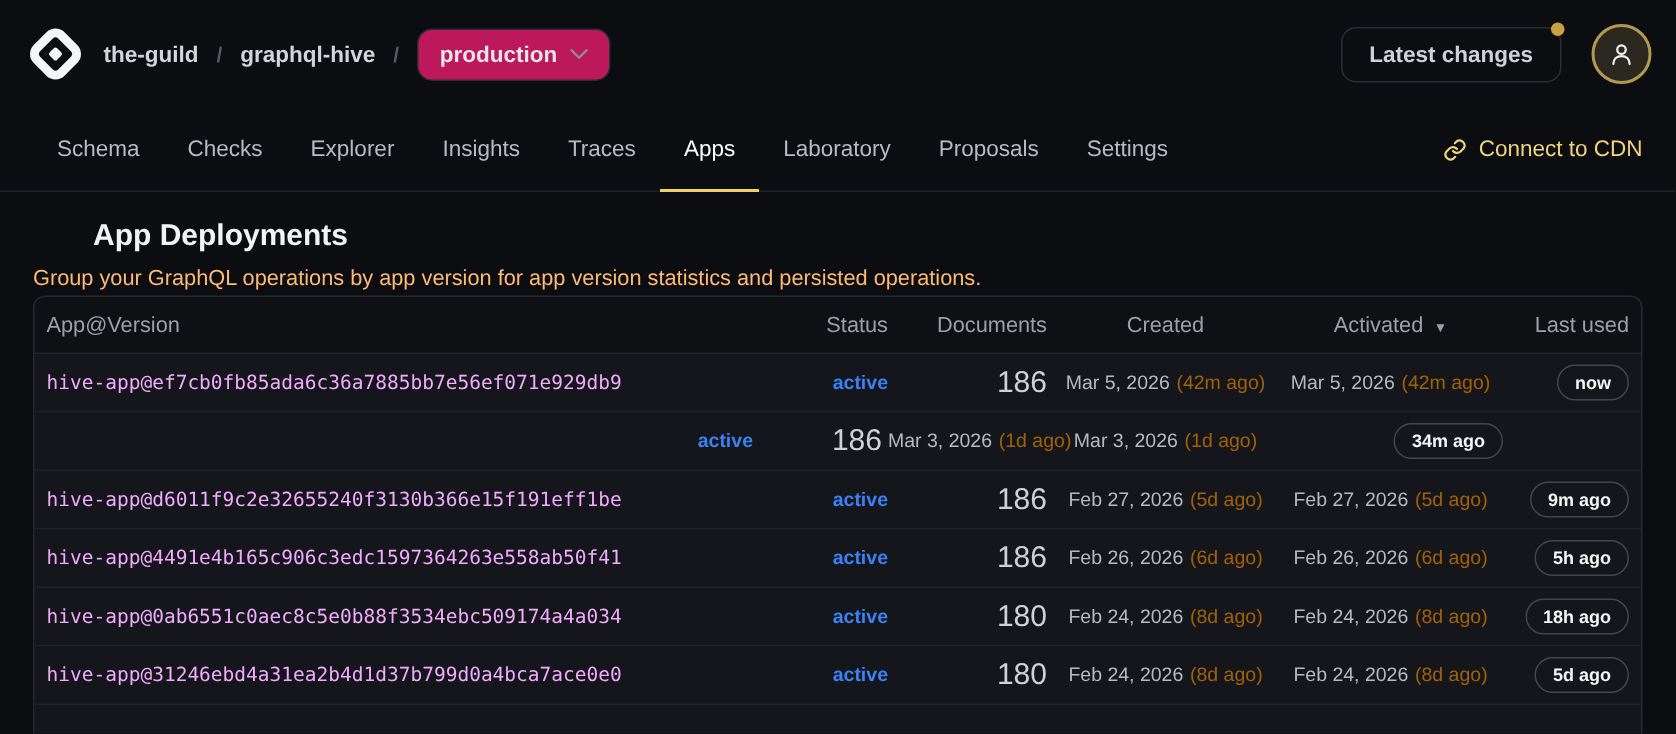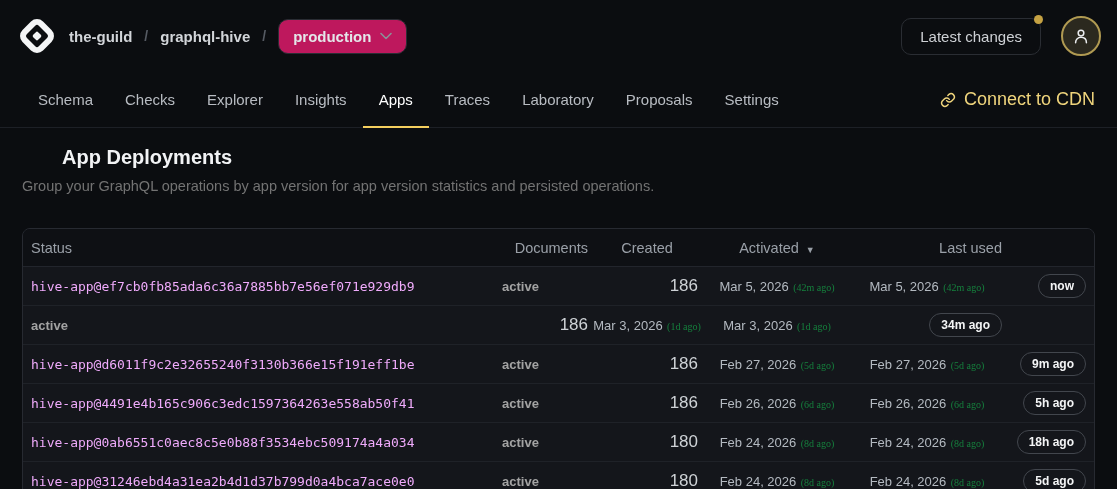--- a/index.html
+++ b/index.html
@@ -22,21 +22,21 @@
     display: flex; align-items: center; gap: 9px;
     background: #be185d; border: 1px solid #2a2d34; border-radius: 10px;
     padding: 8px 14px; color: #e4e6e9; font-size: 15px; cursor: pointer;
   }
   .chev { color: #8b9097; }
   .topbar-right { margin-left: auto; display: flex; align-items: center; gap: 20px; }
   .latest-btn {
     position: relative;
     background: transparent; border: 1px solid #2a2d33; border-radius: 10px;
     color: #ced1d5; font-size: 15px; font-family: inherit;
-    padding: 9px 18px; cursor: pointer;
+    padding: 9px 18px; cursor: pointer; font-weight: bold;
   }
   .latest-dot {
     position: absolute; top: -4px; right: -3px;
     width: 9px; height: 9px; border-radius: 50%;
     background: #c5a243;
   }
   .avatar {
     width: 40px; height: 40px; border-radius: 50%;
     border: 2px solid #b09a52; background: #2b291f;
     display: flex; align-items: center; justify-content: center;
@@ -49,51 +49,51 @@
   }
   .tab {
     display: flex; align-items: center; padding: 0 16px;
     font-size: 15px; color: #b8bcc2; cursor: pointer;
     border-bottom: 2px solid transparent; margin-bottom: -1px;
   }
   .tab.active { color: #ffffff; border-bottom-color: #f4ce5e; }
   .nav-right { margin-left: auto; display: flex; align-items: center; }
   .cdn-link {
     display: flex; align-items: center; gap: 8px;
-    color: #efd47c; font-size: 18px; cursor: pointer; text-decoration: none;
+    color: #efd47c; font-size: 15px; cursor: pointer; text-decoration: none;
   }
   
   .main { padding: 16px 22px 0; }
   .page-title { font-size: 20px; font-weight: 700; color: #f2f3f5; line-height: 26px; margin-bottom: 6px; margin-left: 40px; }
-  .page-desc { font-size: 14.5px; color: #737373; line-height: 20px; margin-bottom: 32px; }
+  .page-desc { font-size: 14.5px; color: #fdba74; line-height: 20px; margin-bottom: 1px; }
   
   .table {
     border: 1px solid #272a31; border-radius: 8px;
     background: #101217; overflow: hidden;
   }
   .t-row {
     display: grid;
     grid-template-columns: minmax(0,1fr) 90px 110px 150px 150px 84px;
     align-items: center; padding: 0 8px;
   }
   .t-head {
     height: 38px; border-bottom: 1px solid #22252c;
     color: #9aa0a8; font-size: 14.5px; background: #0e1014;
   }
   .t-body-row { height: 39px; border-bottom: 1px solid #1f2228; background: #14161b; }
   .c-version { font-family: "DejaVu Sans Mono", monospace; font-weight: 400; font-size: 13px; color: #f0abfc; padding-left: 0px; white-space: nowrap; overflow: hidden; }
-  .c-status { text-align: left; }
+  .c-status { text-align: right; }
   .c-docs { text-align: right; padding-right: 4px; }
   .c-date { text-align: center; white-space: nowrap; }
   .c-last { text-align: right; }
   .t-head .c-version { font-family: "Liberation Sans", sans-serif; font-weight: 400; font-size: 14.5px; color: #9aa0a8; }
-  .status-text { font-size: 13px; font-weight: 700; color: #a3a3a3; }
-  .docs-num { font-size: 17px; color: #ced2d6; }
+  .status-text { font-size: 13px; font-weight: 700; color: #3b82f6; }
+  .docs-num { font-size: 20px; color: #ced2d6; }
   .date-main { font-size: 13px; color: #b4bac1; }
-  .date-ago { font-size: 10px; color: #15803d; font-family: Liberation Serif, serif; }
+  .date-ago { font-size: 13px; color: #a16207; }
   .badge {
     display: inline-block; border: 1px solid #42464d; border-radius: 999px;
     padding: 4px 11px; font-size: 12px; font-weight: 700; color: #f4f5f6;
     white-space: nowrap;
   }
   .sort-caret { font-size: 9px; color: #9aa0a8; margin-left: 7px; }
   .stub-row { height: 30px; background: #14161b; }
   svg { display: block; }
 </style>
 </head>
@@ -142,25 +142,25 @@
     </div>
   <div class="tab">
       <span>Checks</span>
     </div>
   <div class="tab">
       <span>Explorer</span>
     </div>
   <div class="tab">
       <span>Insights</span>
     </div>
+  <div class="tab">
+      <span>Traces</span>
+    </div>
   <div class="tab active">
       <span>Apps</span>
-    </div>
-  <div class="tab">
-      <span>Traces</span>
     </div>
   <div class="tab">
       <span>Laboratory</span>
     </div>
   <div class="tab">
       <span>Proposals</span>
     </div>
   <div class="tab">
       <span>Settings</span>
     </div>
@@ -177,20 +177,21 @@
   </div>
 </div>
 
 <div class="main">
   <h1 class="page-title">App Deployments</h1>
   <p class="page-desc">Group your GraphQL operations by app version for app version statistics and persisted operations.</p>
 
   <div class="table">
 
     <div class="t-row t-head">
+      <div class="c-version">App@Version</div>
       <div class="c-status">Status</div>
       <div class="c-docs">Documents</div>
       <div class="c-date">Created</div>
       <div class="c-date">
         <span>Activated</span><span class="sort-caret">▼</span>
       </div>
       <div class="c-last">Last used</div>
     </div>
 
     <div class="t-row t-body-row">

